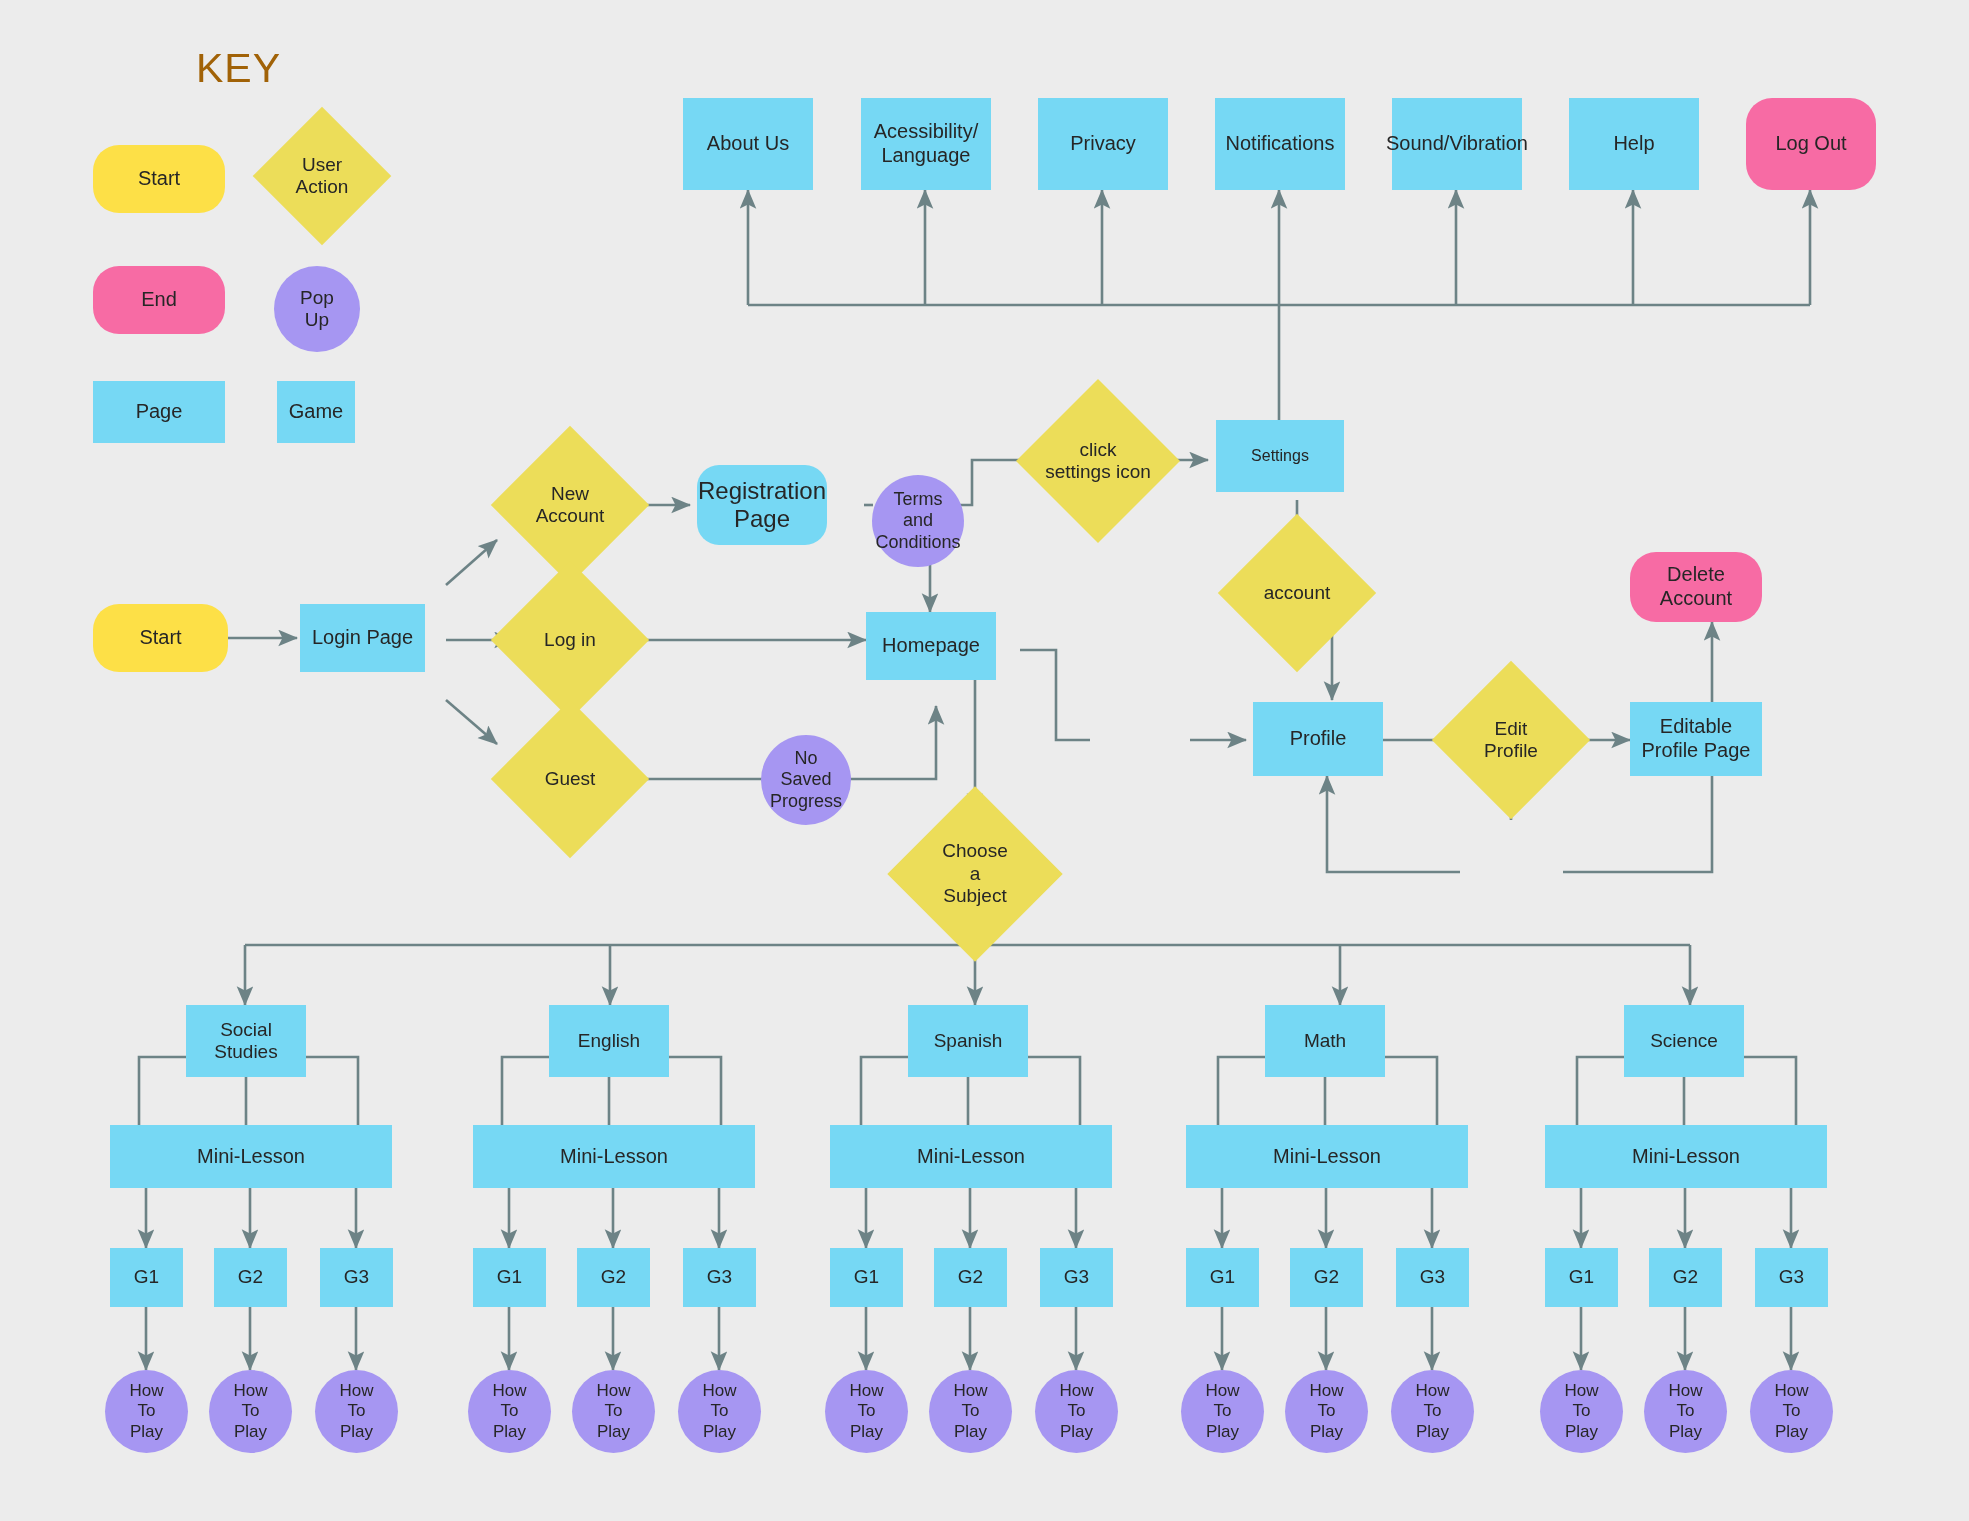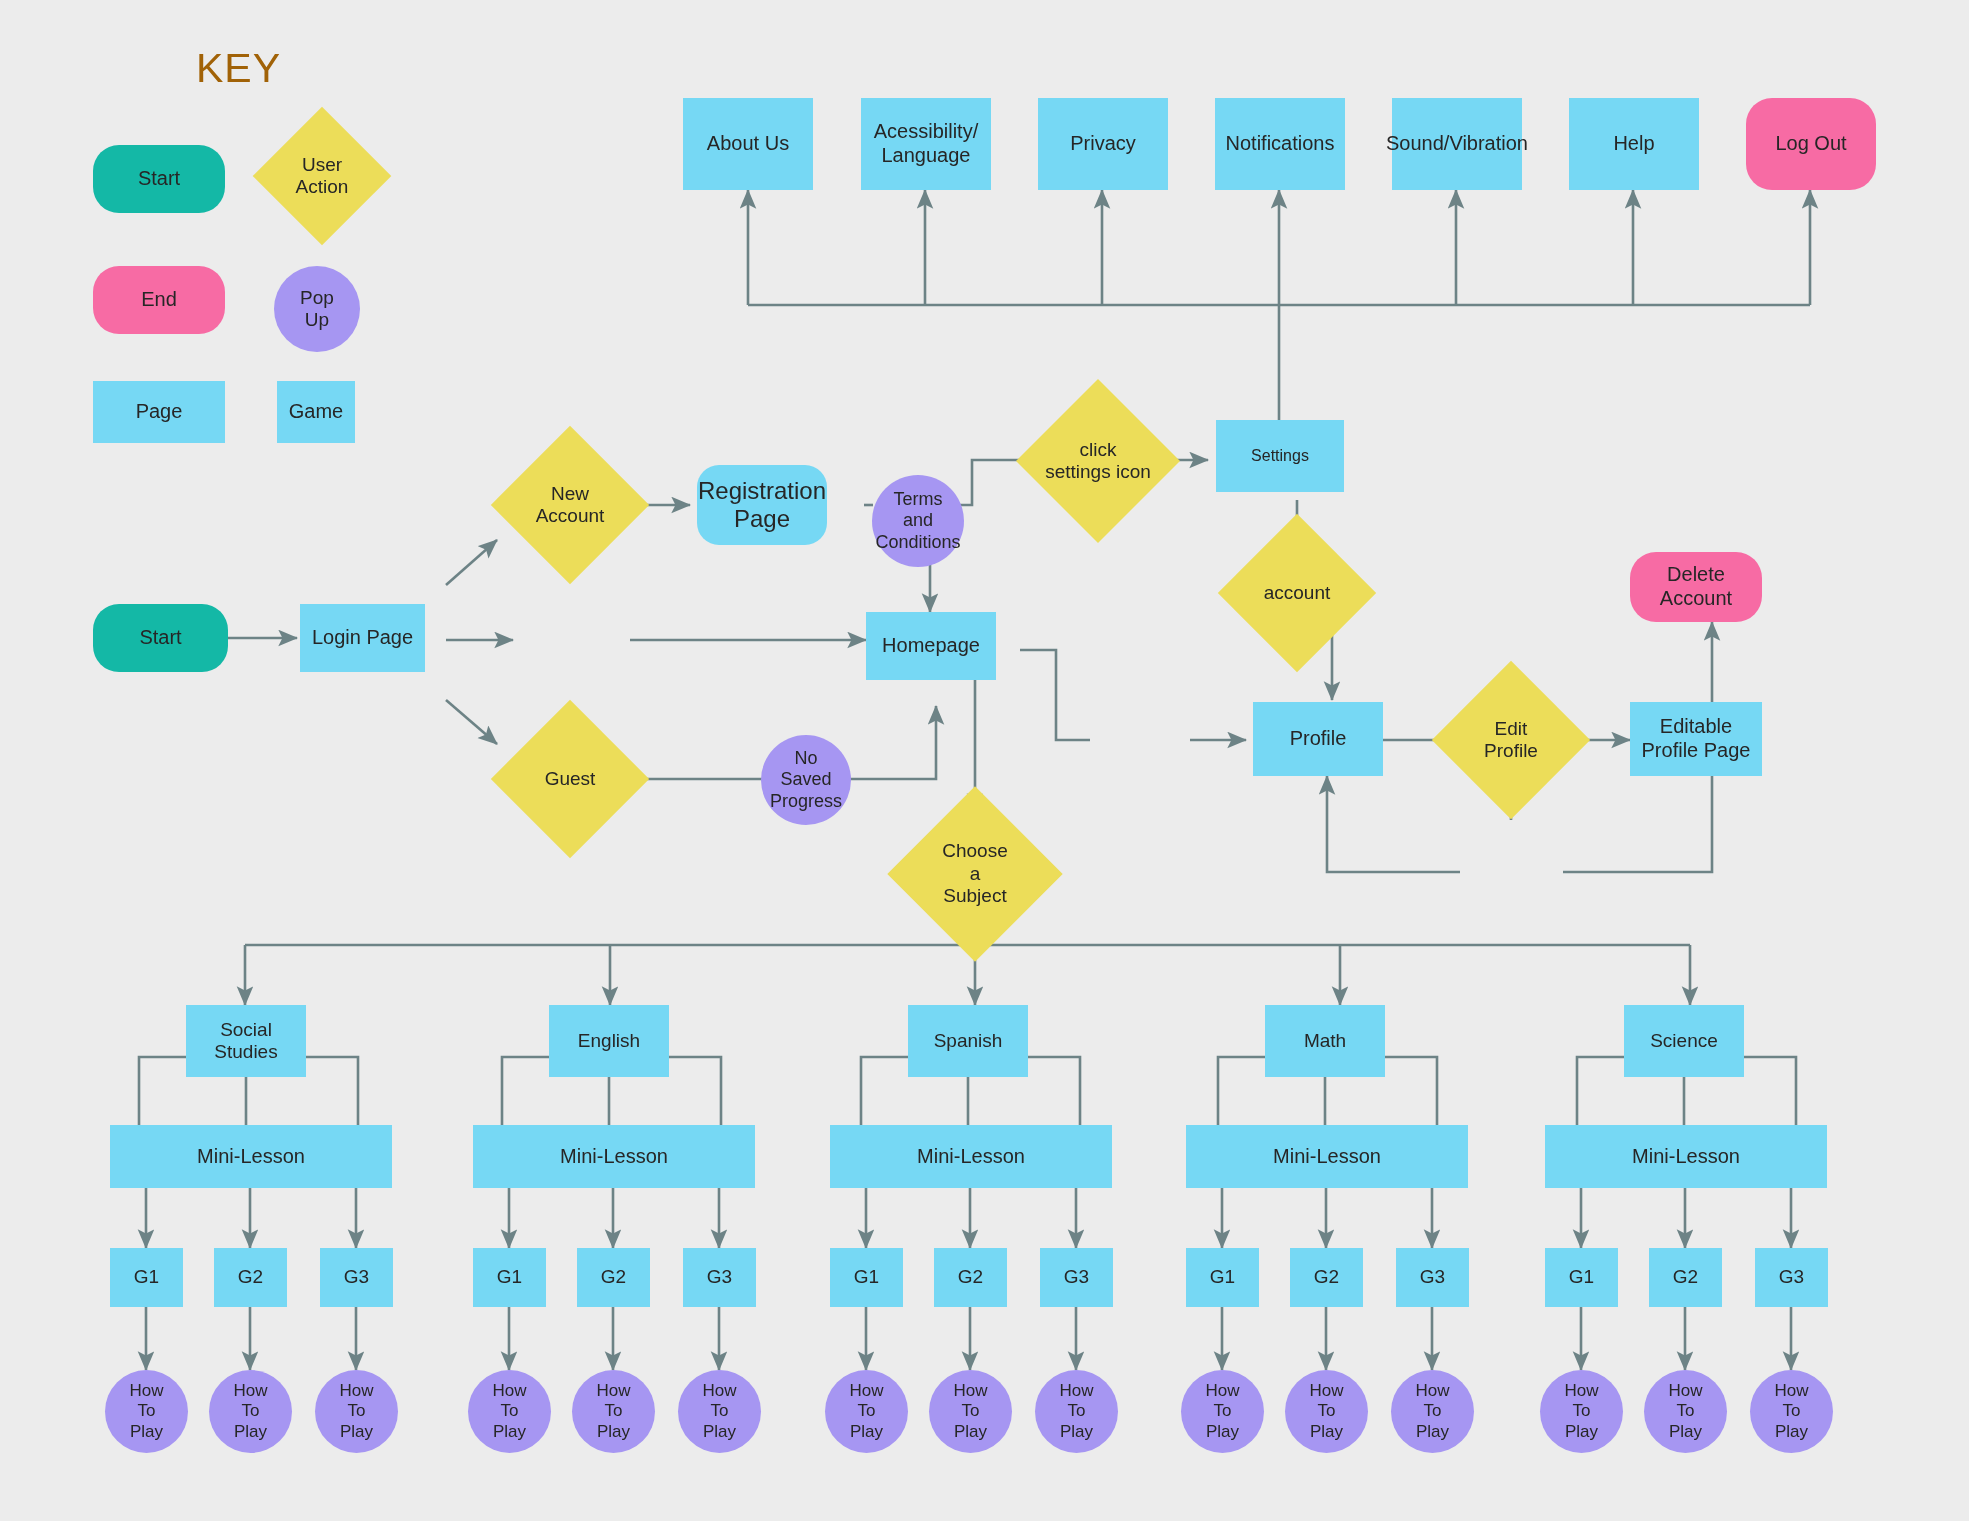--- a/index.html
+++ b/index.html
@@ -20,21 +20,21 @@
   .node{
     position:absolute;z-index:2;
     display:flex;align-items:center;justify-content:center;
     text-align:center;
     line-height:1.18;
     box-sizing:border-box;
     white-space:pre-line;
   }
   .page      {background:#76d8f4;}
   .game      {background:#76d8f4;}
-  .start     {background:#14b8a6;border-radius:26px;}
+  .start     {background:#fde047;border-radius:26px;}
   .end       {background:#f76ba4;border-radius:26px;}
   .popup     {background:#a696f2;border-radius:50%;}
   .diamond{
     background:transparent;
   }
   .diamond .dshape{
     position:absolute;left:0;top:0;width:100%;height:100%;
     background:#ecdd59;
     transform:rotate(45deg);
   }
@@ -206,20 +206,24 @@
   <div class="node start" style="left:93px;top:604px;width:135px;height:68px;font-size:20px;">Start</div>
 
   <div class="node page" style="left:300px;top:604px;width:125px;height:68px;font-size:20px;">Login Page</div>
 
   <div class="node diamond" style="left:514px;top:449px;width:112px;height:112px;font-size:19px;">
     <span class="dshape"></span>
     <span class="lbl">New
 Account</span>
   </div>
 
+  <div class="node diamond" style="left:514px;top:584px;width:112px;height:112px;font-size:19px;">
+    <span class="dshape"></span>
+    <span class="lbl">Log in</span>
+  </div>
 
   <div class="node diamond" style="left:514px;top:723px;width:112px;height:112px;font-size:19px;">
     <span class="dshape"></span>
     <span class="lbl">Guest</span>
   </div>
 
   <div class="node page" style="left:697px;top:465px;width:130px;height:80px;font-size:24px;border-radius:22px;">Registration
 Page</div>
 
   <div class="node popup" style="left:872px;top:475px;width:92px;height:92px;font-size:18px;">Terms

